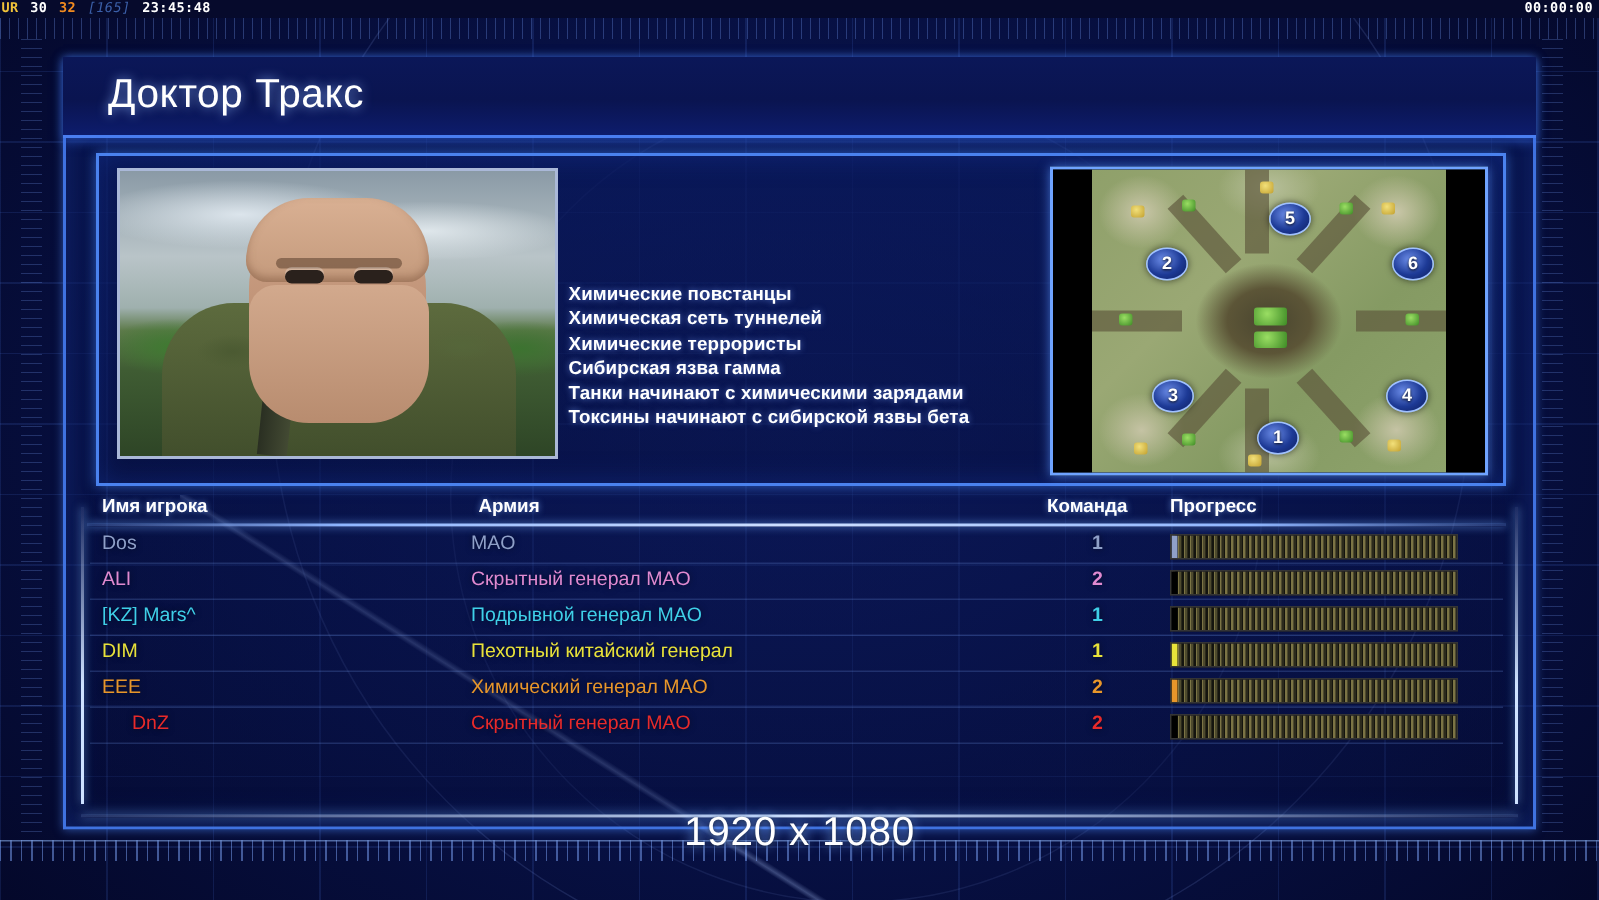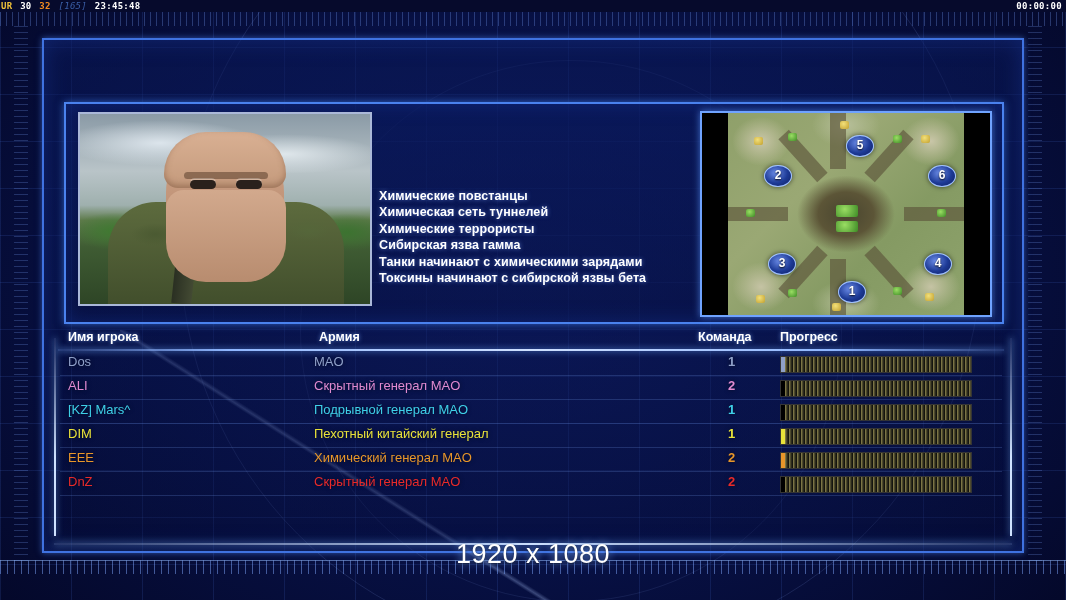--- a/index.html
+++ b/index.html
@@ -204,20 +204,23 @@
   </div>
 
   <div class="ruler-top"></div>
   <div class="ruler-left"></div>
   <div class="ruler-right"></div>
   <div class="ruler-bottom"></div>
 
   <div class="window">
     <div class="win-border"></div>
 
+    <div class="titlebar">
+      <div class="title">Доктор Тракс</div>
+    </div>
 
     <div class="infopanel">
 
       <div class="portrait">
         <div class="p-sky"></div>
         <div class="p-cloud"></div>
         <div class="p-cloud2"></div>
         <div class="p-foliage"></div>
         <div class="p-body"></div>
         <div class="p-strap"></div>
@@ -330,21 +333,21 @@
             <span class="cell c-name" style="color: rgb(232, 150, 42);">EEE</span>
             <span class="cell c-army" style="color: rgb(232, 150, 42);">Химический генерал MAO</span>
             <span class="cell c-team" style="color: rgb(232, 150, 42);">2</span>
             <div class="bar">
               <div class="ticks" style="width: 100%;"></div>
               <div class="cap" style="background: rgb(232, 150, 42);"></div>
             </div>
           </div>
           <div class="row">
             <div class="sep"></div>
-            <span class="cell c-name" style="color: rgb(232, 42, 42);">DnZ</span>
+            <span class="cell c-name" style="color: rgb(232, 42, 42); margin-left: 20px;">DnZ</span>
             <span class="cell c-army" style="color: rgb(232, 42, 42);">Скрытный генерал MAO</span>
             <span class="cell c-team" style="color: rgb(232, 42, 42);">2</span>
             <div class="bar">
               <div class="ticks" style="width: 100%;"></div>
               <div class="cap" style="background: rgb(0, 0, 0);"></div>
             </div>
           </div>
         </div>
     </div>
 

